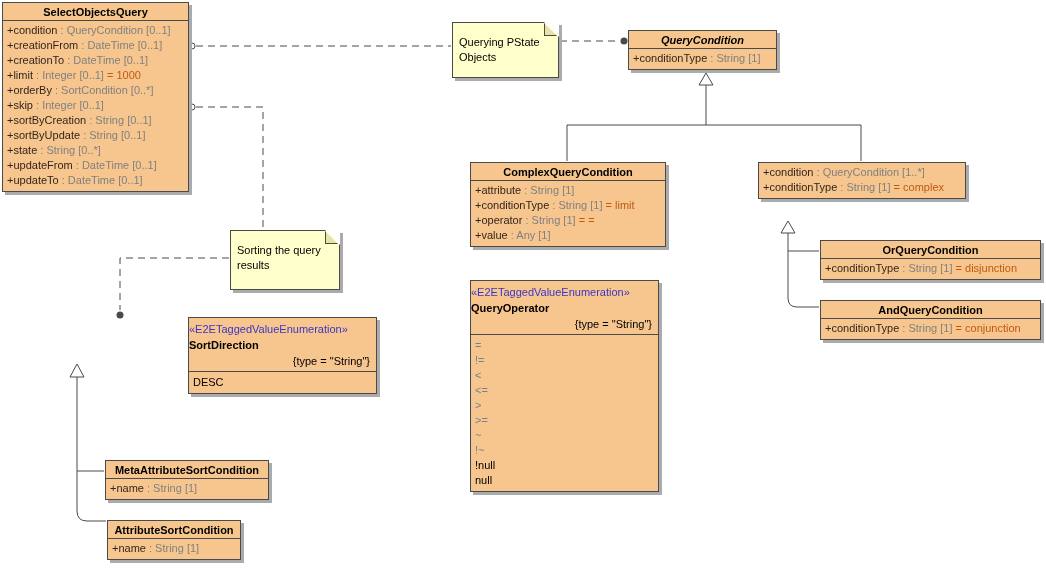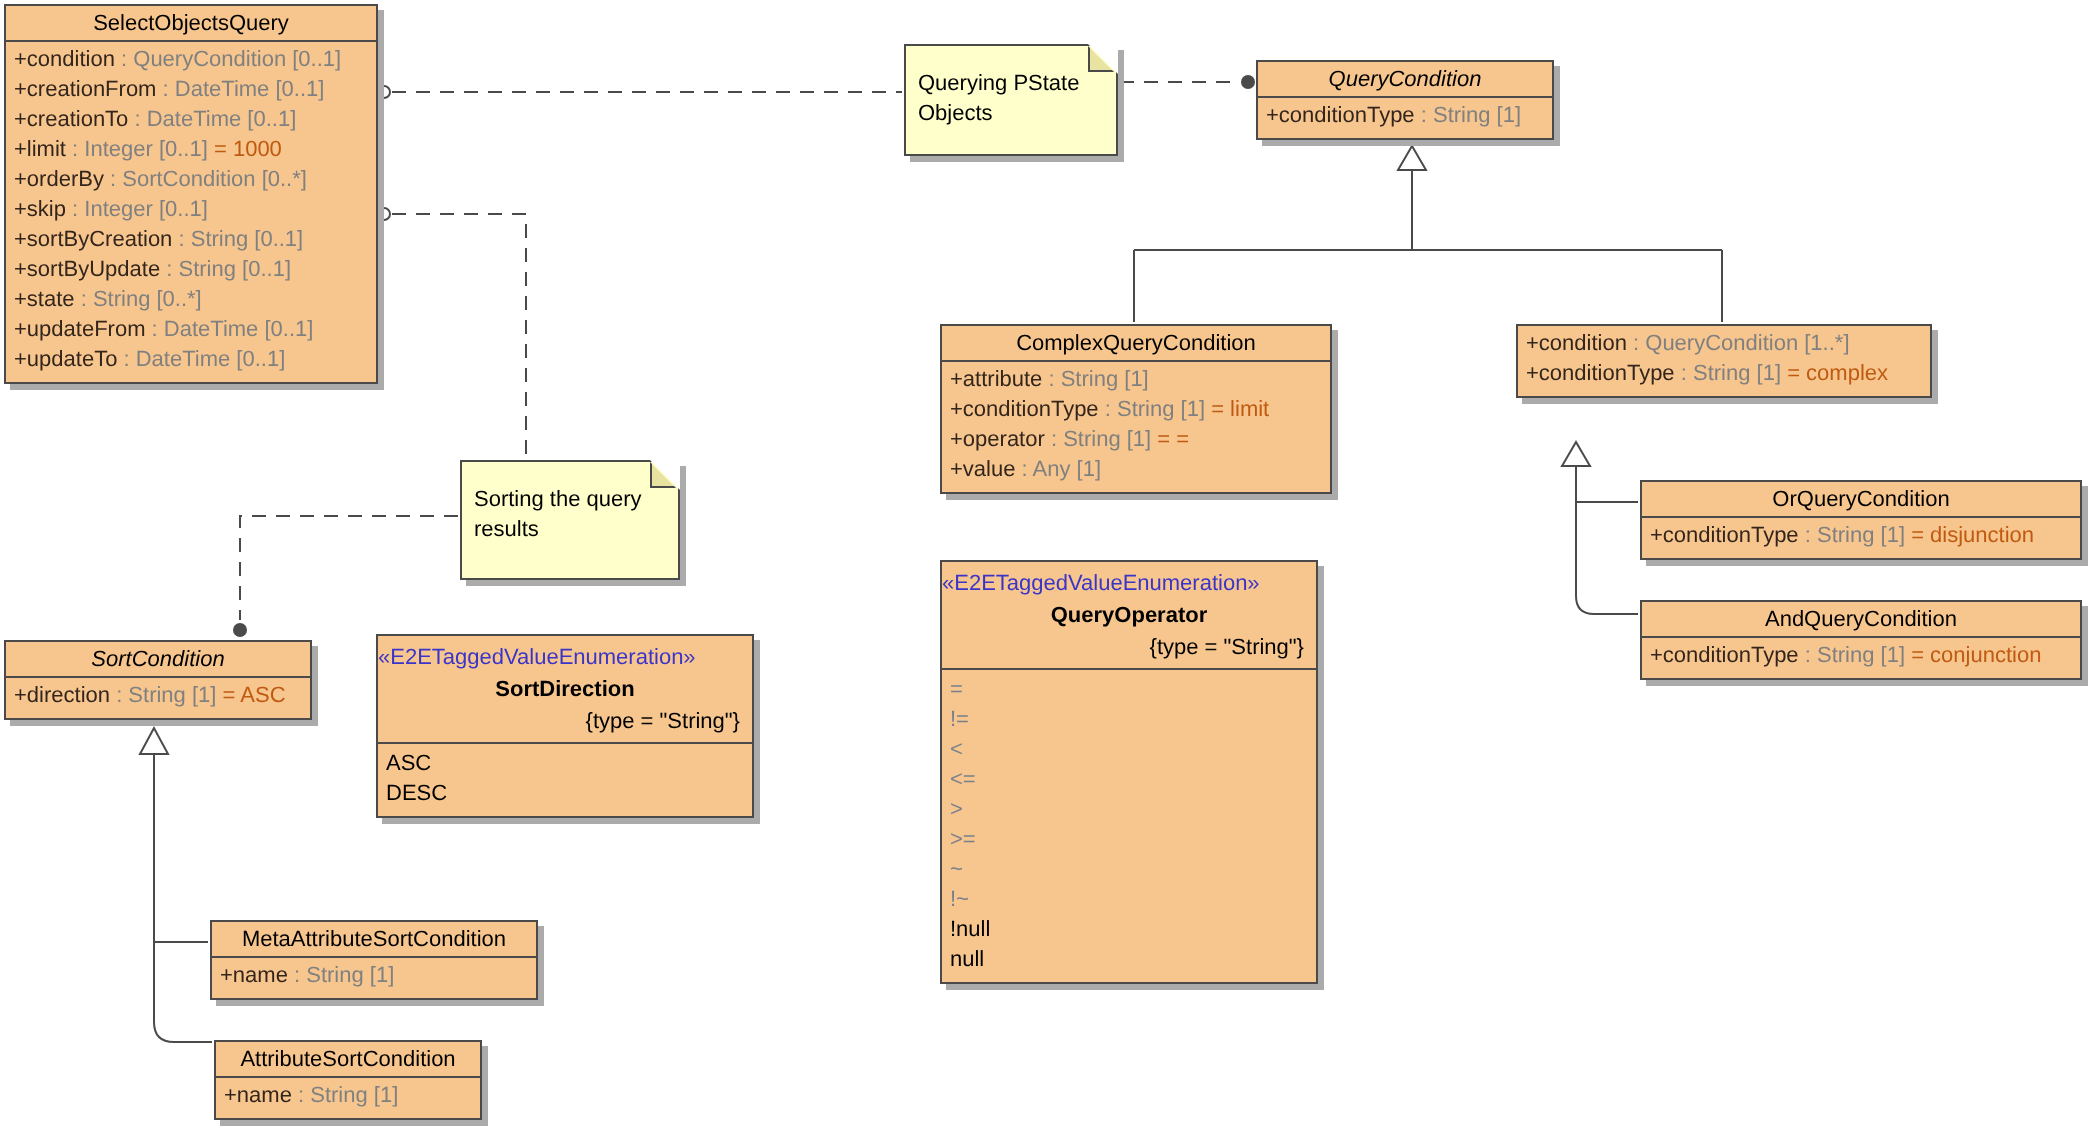--- a/index.html
+++ b/index.html
@@ -13,32 +13,32 @@
     font-family:"Liberation Sans",sans-serif;font-size:11px;overflow:hidden;color:#000}
   #connectors{position:absolute;left:0;top:0;width:1046px;height:569px;pointer-events:none}
   #connectors path,#connectors polyline{stroke:var(--line);stroke-width:1;fill:none}
   #connectors .tri{fill:#FFFFFF;stroke:var(--line);stroke-width:1}
   #connectors .dash{stroke-dasharray:7 5}
   #connectors .dot{fill:var(--line);stroke:none}
   #connectors .ring{fill:#FFFFFF;stroke:var(--line);stroke-width:1}
 
   .uml-class{position:absolute;background:var(--box-fill);border:1px solid var(--box-stroke);
     box-shadow:3px 3px 0 var(--box-shadow)}
-  .uml-title{font-weight:normal;text-align:center;padding:3px 4px 2px;border-bottom:1px solid var(--box-stroke);
+  .uml-title{font-weight:bold;text-align:center;padding:3px 4px 2px;border-bottom:1px solid var(--box-stroke);
     color:var(--title-text);white-space:nowrap}
   .italic .uml-title{font-style:italic}
   .uml-attrs{padding:2px 0 3px}
   .attr{line-height:15px;padding:0 4px;white-space:nowrap}
   .an{color:var(--attr-name-text)}
   .at{color:var(--attr-type-text)}
   .ad{color:var(--attr-default-text)}
 
   .enum-head{padding:3px 0 2px;border-bottom:1px solid var(--box-stroke)}
   .stereotype{text-align:left;color:var(--stereotype-text);line-height:16px;white-space:nowrap}
-  .enum-name{text-align:center;font-weight:bold;line-height:16px;white-space:nowrap}
+  .enum-name{text-align:left;font-weight:bold;line-height:16px;white-space:nowrap}
   .enum-constraint{text-align:right;padding-right:6px;line-height:16px;white-space:nowrap}
   .literals{padding:3px 0 3px}
   .lit{line-height:15px;padding:0 4px;white-space:nowrap}
   .pos-qo .lit:nth-child(-n+8){color:var(--literal-muted-text)}
 
   .note{position:absolute;box-sizing:border-box;background:var(--note-fill);
     border:1px solid var(--box-stroke);box-shadow:3px 3px 0 var(--box-shadow);padding:12px 4px 0 6px}
   .note::before{content:"";position:absolute;top:-1px;right:-1px;width:0;height:0;
     border-top:15px solid #FFFFFF;border-left:15px solid transparent}
   .note::after{content:"";position:absolute;top:0;right:1px;width:13px;height:13px;
@@ -154,35 +154,28 @@
     <div class="uml-attrs">
       <div class="attr"><span class="an">+conditionType</span><span class="at"> : String [1]</span><span class="ad"> = conjunction</span></div>
     </div>
   </div>
 
   <div class="note pos-n2">
     <div class="note-line">Sorting the query</div>
     <div class="note-line">results</div>
   </div>
 
-  <div class="uml-class italic pos-sc">
-    <div class="uml-title">SortCondition</div>
-    <div class="uml-attrs">
-      <div class="attr"><span class="an">+direction</span><span class="at"> : String [1]</span><span class="ad"> = ASC</span></div>
-    </div>
-  </div>
 
   <div class="uml-class pos-sd">
     <div class="enum-head">
       <div class="stereotype">«E2ETaggedValueEnumeration»</div>
       <div class="enum-name">SortDirection</div>
       <div class="enum-constraint">{type = "String"}</div>
     </div>
     <div class="literals">
-      <div class="lit">ASC</div>
       <div class="lit">DESC</div>
     </div>
   </div>
 
   <div class="uml-class pos-qo">
     <div class="enum-head">
       <div class="stereotype">«E2ETaggedValueEnumeration»</div>
       <div class="enum-name">QueryOperator</div>
       <div class="enum-constraint">{type = "String"}</div>
     </div>

